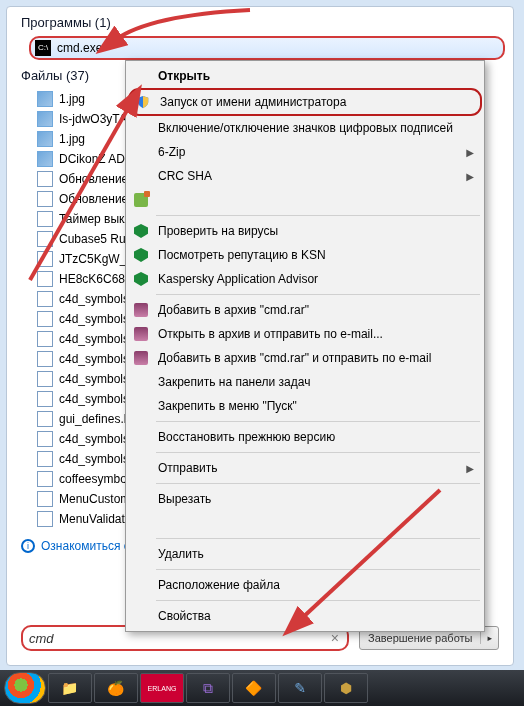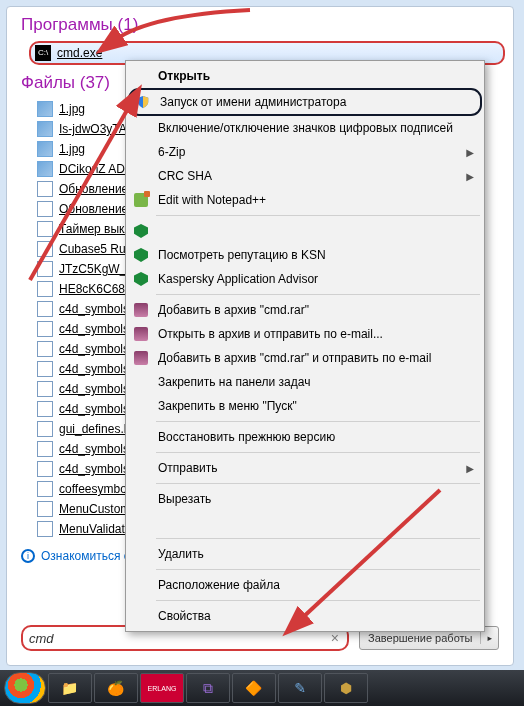--- a/index.html
+++ b/index.html
@@ -1,41 +1,41 @@
 <!DOCTYPE html>
 <html><head>
 <meta charset="utf-8">
 <style>
   * { margin: 0; padding: 0; box-sizing: border-box; font-family: "Segoe UI", Tahoma, sans-serif; }
   body { width: 524px; height: 706px; background: #d6e5f5; position: relative; overflow: hidden; }
   .panel { position: absolute; left: 6px; top: 6px; right: 10px; height: 660px; background: #fff; border: 1px solid #b8c7d8; border-radius: 4px; padding: 4px 0 0 0; }
-  .section-header { color: #a21caf; font-size: 17px; padding: 4px 14px 6px 14px; cursor: default; }
+  .section-header { color: #0f172a; font-size: 13px; padding: 4px 14px 6px 14px; cursor: default; }
   .result-row { display: flex; align-items: center; gap: 6px; padding: 2px 0 2px 30px; font-size: 12px; color: #000; }
   .result-row.highlight { background: linear-gradient(#eaf3ff,#d7e8fd); border: 2px solid #d23a3a; border-radius: 10px; margin: 0 8px 4px 22px; padding: 2px 4px; }
-  .result-row .label { text-decoration: underline; color: #000; }
+  .result-row .label { color: #000; }
   .icon-sm { width: 16px; height: 16px; display: inline-flex; align-items: center; justify-content: center; font-size: 11px; }
   .cmd-icon { background: #000; color: #fff; font-size: 8px; line-height: 16px; text-align: center; }
   .img-icon { background: linear-gradient(135deg,#6fa8dc,#9fc5e8); border: 1px solid #6fa8dc; }
   .doc-icon { background: #fff; border: 1px solid #7b9cc2; }
   .more-link { color: #0066cc; font-size: 12px; padding: 10px 0 0 14px; display: flex; align-items: center; gap: 6px; }
   .more-link .circ { width: 14px; height: 14px; border: 2px solid #0066cc; border-radius: 50%; display:flex;align-items:center;justify-content:center;font-size:9px;color:#0066cc;}
   .search-row { position: absolute; left: 14px; right: 14px; bottom: 14px; display: flex; align-items: center; gap: 10px; }
   .search-box { flex: 1; display: flex; align-items: center; background: #fff; border: 2px solid #d23a3a; border-radius: 10px; padding: 2px 6px; height: 26px; }
   .search-box input { flex: 1; border: none; outline: none; font-size: 13px; font-style: italic; color: #333; }
   .search-box .clear { color: #888; font-size: 14px; cursor: pointer; padding: 0 2px; }
   .shutdown-btn { display: flex; align-items: center; background: linear-gradient(#f7f7f7,#e4e4e4); border: 1px solid #9a9a9a; border-radius: 3px; height: 24px; font-size: 11px; color: #333; }
   .shutdown-btn .main { padding: 0 8px; border-right: 1px solid #bbb; }
   .shutdown-btn .arrow { padding: 0 6px; font-size: 9px; }
 
   .ctx-menu { position: absolute; left: 125px; top: 60px; width: 360px; background: #f2f2f2; border: 1px solid #9a9a9a; box-shadow: 3px 3px 8px rgba(0,0,0,.35); padding: 3px 2px; }
   .ctx-menu .row { display: flex; align-items: center; padding: 3px 8px 3px 4px; font-size: 12px; color: #000; gap: 8px; white-space: nowrap; }
   .ctx-menu .row .ico { width: 18px; height: 18px; display: flex; align-items: center; justify-content: center; flex-shrink: 0; }
   .ctx-menu .row .txt { flex: 1; }
   .ctx-menu .row .sub { font-size: 10px; color: #555; }
-  .ctx-menu .row.highlight { border: 2px solid #0f172a; border-radius: 11px; }
+  .ctx-menu .row.highlight { border: 2px solid #b91c1c; border-radius: 11px; }
   .ctx-menu hr { border: none; border-top: 1px solid #d0d0d0; margin: 3px 2px 3px 28px; }
   .shield { width: 14px; height: 14px; }
   .kasp { width: 14px; height: 14px; background: #1b8a3a; clip-path: polygon(50% 0,100% 25%,100% 70%,50% 100%,0 70%,0 25%); }
   .rar { width: 14px; height: 14px; background: linear-gradient(#8a3d6a,#c97fa8); border-radius: 2px; }
   .npp { width: 14px; height: 14px; background: #7ab648; border-radius: 2px; position: relative; }
   .npp::after { content:""; position:absolute; right:-2px; top:-2px; width:6px; height:6px; background:#d96c2b; border-radius:1px;}
 
   .arrow-red { position: absolute; pointer-events: none; }
   .arrow-red svg { overflow: visible; }
 
@@ -187,27 +187,27 @@
     </div>
   <div class="row">
       <span class="ico"></span>
       <span class="txt">CRC SHA</span>
       <span class="sub">▶</span>
     </div>
   <div class="row">
       <span class="ico">
         <span class="npp"></span>
       </span>
-      <span class="txt">Edit with Notepad++</span>
     </div>
   <hr>
   <div class="row">
       <span class="ico">
         <span class="kasp"></span>
       </span>
+      <span class="txt">Проверить на вирусы</span>
     </div>
   <div class="row">
       <span class="ico">
         <span class="kasp"></span>
       </span>
       <span class="txt">Посмотреть репутацию в KSN</span>
     </div>
   <div class="row">
       <span class="ico">
         <span class="kasp"></span>

